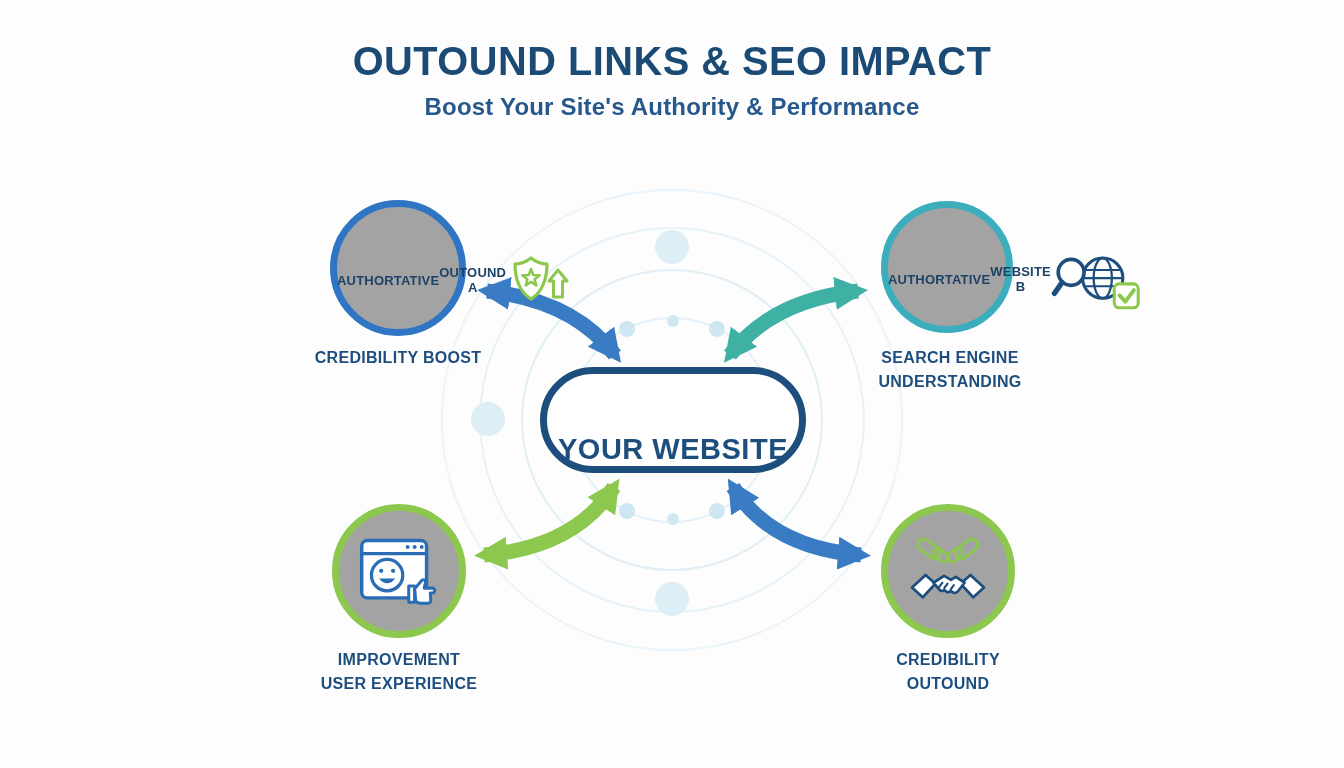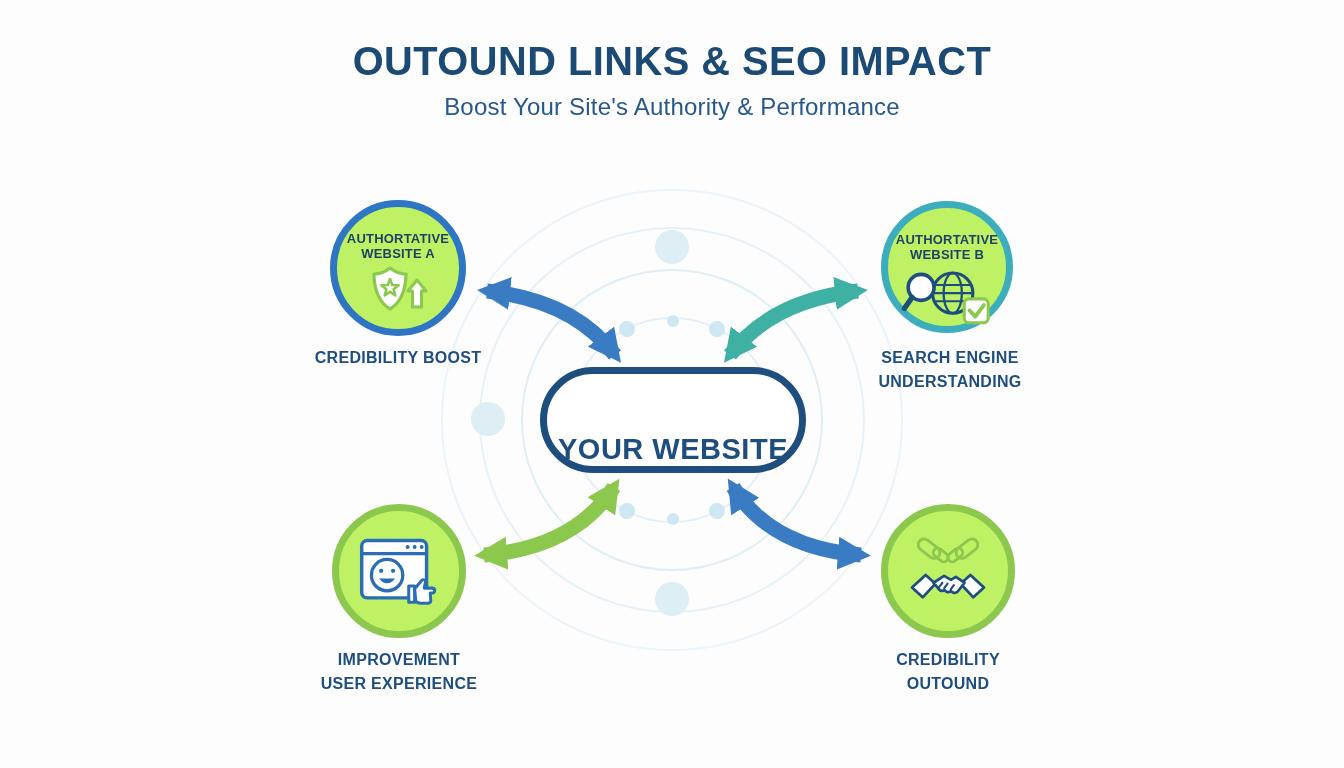--- a/index.html
+++ b/index.html
@@ -10,26 +10,26 @@
   }
   svg{display:block;}
   .decor-svg,.arrow-svg{position:absolute;left:0;top:0;}
   
   .hdr{position:absolute;left:0;top:38px;width:100%;text-align:center;}
   .hdr h1{
     margin:0;font-size:41px;font-weight:800;color:#1b4a74;
     letter-spacing:.5px;transform:scaleX(.97);
   }
   .hdr h2{
-    margin:8px 0 0 0;font-size:24px;font-weight:400;color:#27588b;letter-spacing:.2px;
+    margin:8px 0 0 0;font-size:24px;font-weight:700;color:#27588b;letter-spacing:.2px;
   }
   
   .node-circle{
-    position:absolute;border-radius:50%;background:#bef264;
-    display:flex;flex-direction:column;align-items:center;box-sizing:border-box;
+    position:absolute;border-radius:50%;background:#a3a3a3;
+    display:flex;align-items:center;box-sizing:border-box;
   }
   .nc-a{left:330px;top:200px;width:136px;height:136px;border:7px solid #2e75c3;padding-top:24px;}
   .nc-b{left:881px;top:201px;width:132px;height:132px;border:7px solid #3badbc;padding-top:24px;}
   .nc-c{left:332px;top:504px;width:134px;height:134px;border:7px solid #8cc84e;justify-content:center;}
   .nc-d{left:881px;top:504px;width:134px;height:134px;border:7px solid #8cc84e;justify-content:center;}
   .circle-txt{font-size:13px;font-weight:bold;color:#1d4266;line-height:15px;letter-spacing:.2px;text-align:center;}
   .node-circle .icon{margin-top:4px;}
   
   .caption{
     position:absolute;width:250px;text-align:center;
@@ -90,21 +90,21 @@
     <path d="M 733 487 Q 771 548 861 555" fill="none" stroke="#3a7cc3" stroke-width="15" marker-start="url(#ah-blue)" marker-end="url(#ah-blue)"></path>
   </svg>
 
   <div class="hdr">
     <h1>OUTOUND LINKS &amp; SEO IMPACT</h1>
     <h2>Boost Your Site's Authority &amp; Performance</h2>
   </div>
 
   <div class="node-circle nc-a">
     <span class="circle-txt">AUTHORTATIVE</span>
-    <span class="circle-txt">WEBSITE A</span>
+    <span class="circle-txt">OUTOUND A</span>
     <span class="icon">
       <svg width="66" height="54" viewBox="0 0 66 54">
         <path d="M25 3 C30 7 36 9 41 9 C41 22 37 37 25 44 C13 37 9 22 9 9 C14 9 20 7 25 3 Z" fill="#fff" stroke="#8cc84e" stroke-width="3.2" stroke-linejoin="round"></path>
         <polygon points="25,14 27.2,20 33.6,20.2 28.6,24.3 30.3,30.4 25,26.9 19.7,30.4 21.4,24.3 16.4,20.2 22.8,20" fill="none" stroke="#8cc84e" stroke-width="2.6" stroke-linejoin="round"></polygon>
         <path d="M52 15 L61 26 L56.5 26 L56.5 42 L47.5 42 L47.5 26 L43 26 Z" fill="#fff" stroke="#8cc84e" stroke-width="3" stroke-linejoin="round"></path>
       </svg>
     </span>
   </div>
   <div class="caption cap-a">
     <div>CREDIBILITY BOOST</div>

